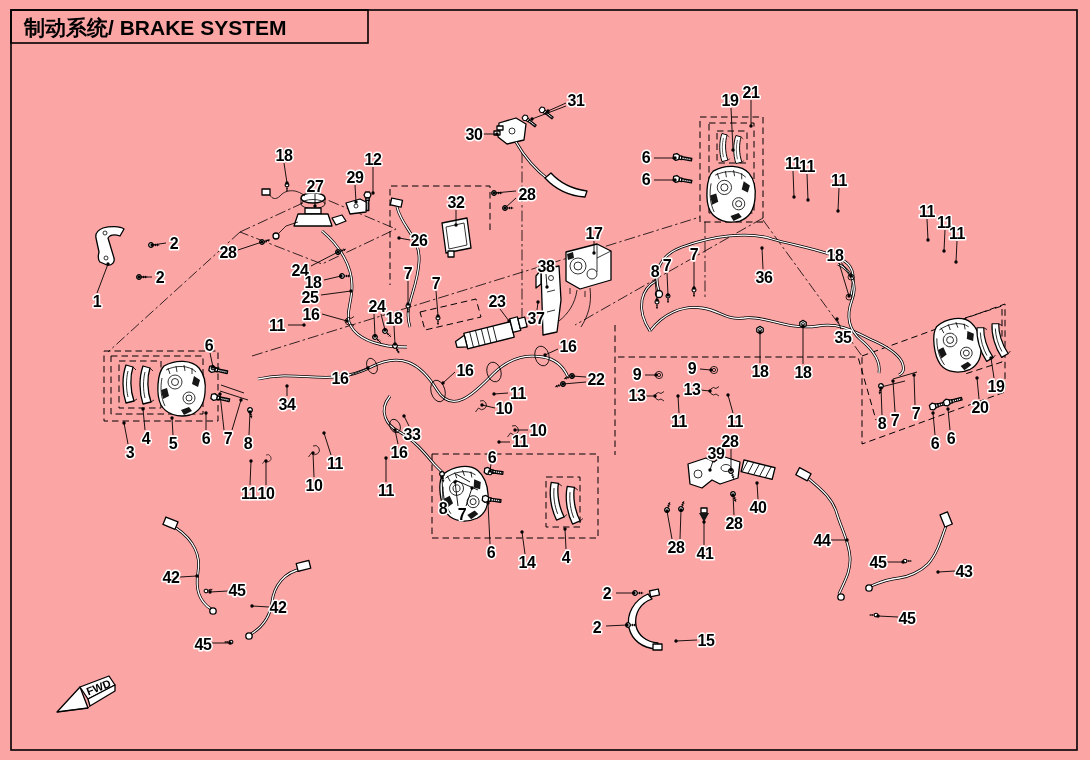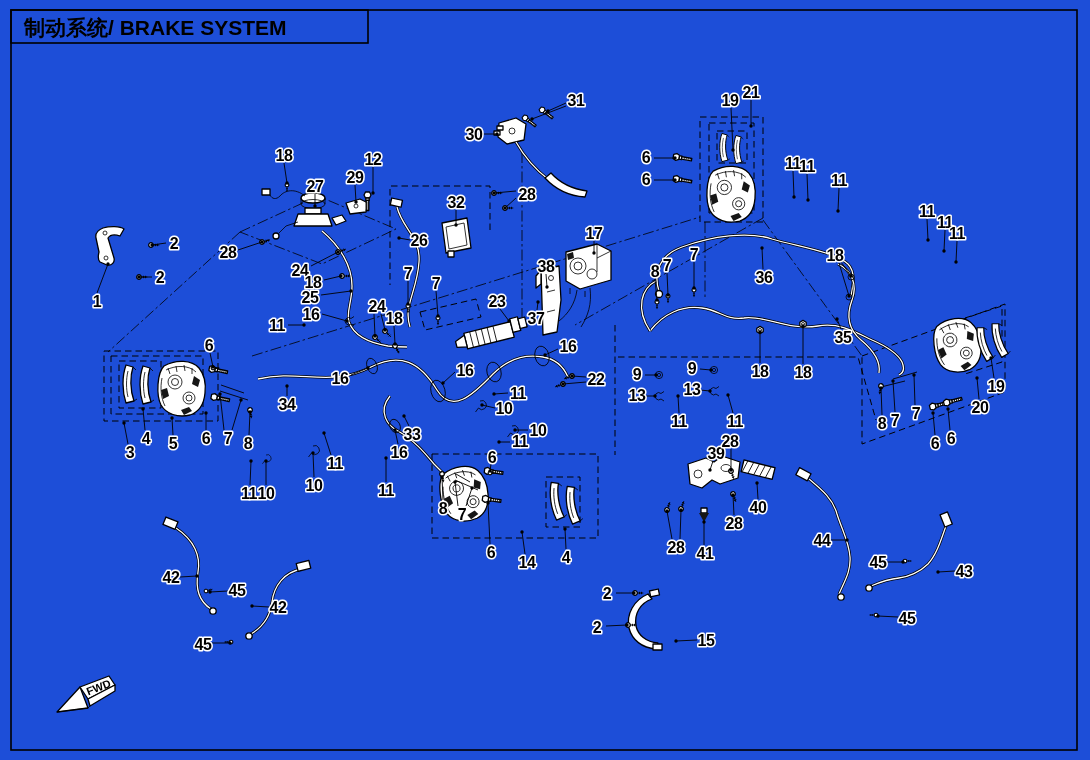--- a/index.html
+++ b/index.html
@@ -1,16 +1,16 @@
 <!DOCTYPE html>
 <html><head>
 <meta charset="utf-8">
 <style>
   html,body{margin:0;padding:0;background:#e8e8e8;}
-  .page{position:relative;width:1090px;height:760px;background:#1d4ed8;overflow:hidden;
+  .page{position:relative;width:1090px;height:760px;background:#fca5a5;overflow:hidden;
         font-family:"Liberation Sans",sans-serif;}
   svg{position:absolute;left:0;top:0;}
   .title-text{font:bold 21px "Liberation Sans",sans-serif;fill:#000;}
   .callout{font:bold 16px "Liberation Sans",sans-serif;letter-spacing:-0.5px;fill:#000;
            paint-order:stroke;stroke:#fff;stroke-width:3px;stroke-linejoin:round;
            text-anchor:middle;}
   .fwd-text{font:bold 11px "Liberation Sans",sans-serif;fill:#000;text-anchor:middle;}
   .lead{stroke:#000;stroke-width:0.9;fill:none;}
   .ph{stroke:#000;stroke-width:0.8;stroke-dasharray:11 3 2.5 3;fill:none;}
   .db{stroke:#000;stroke-width:1;stroke-dasharray:6.5 4;fill:none;}

